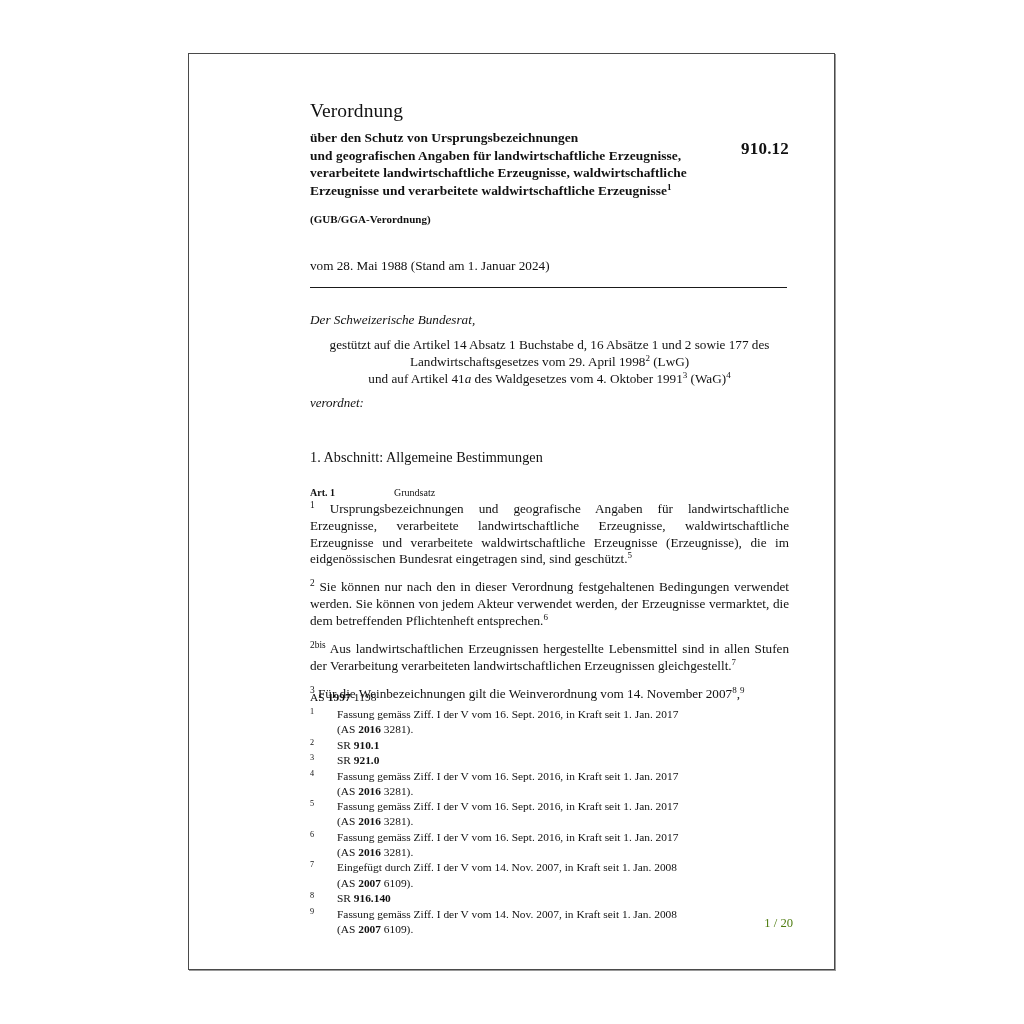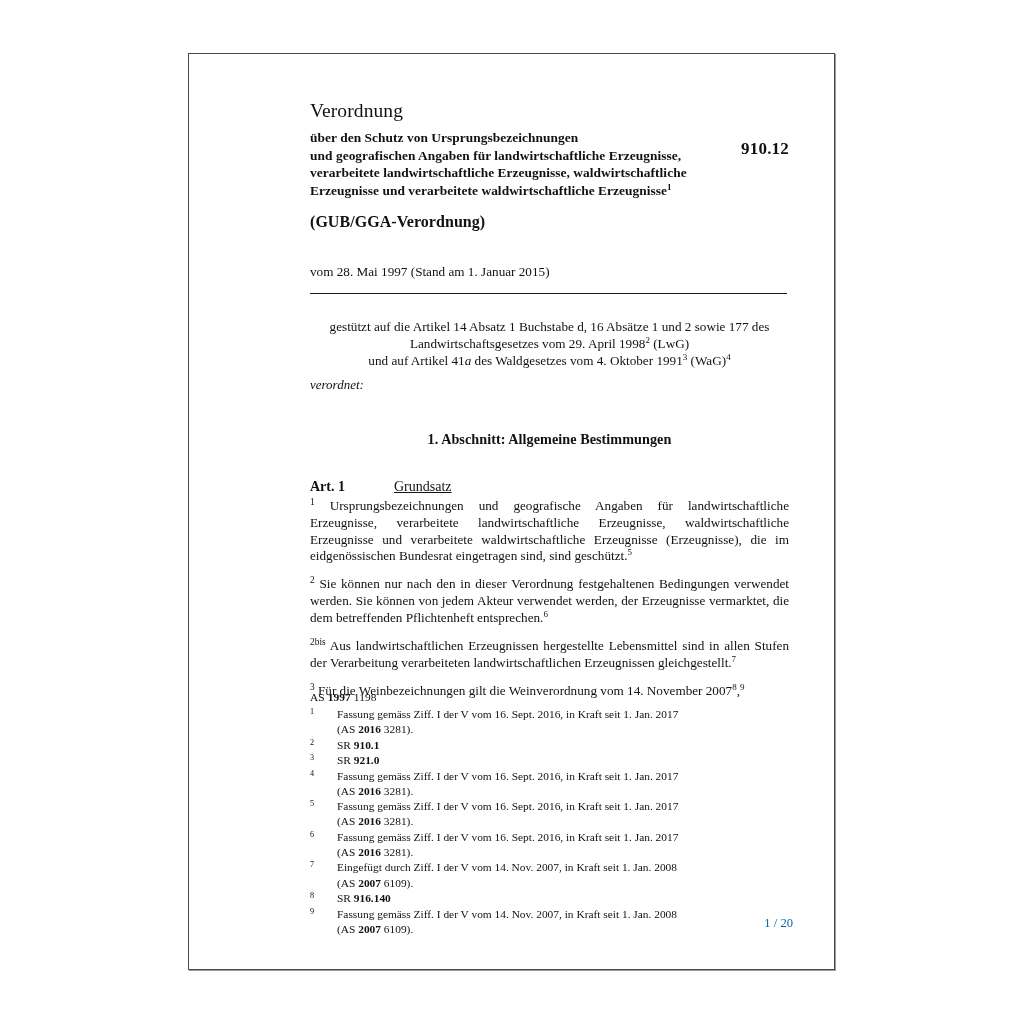--- a/index.html
+++ b/index.html
@@ -67,21 +67,21 @@
   .doc-subtitle {
     font-weight: bold;
     font-size: 13.4px;
     line-height: 1.33;
     margin: 0;
     max-width: 452px;
     letter-spacing: 0.05px;
   }
   .doc-shorttitle {
     font-weight: bold;
-    font-size: 16px;
+    font-size: 11px;
     margin: 13px 0 0 0;
     letter-spacing: 0.05px;
   }
   .doc-date {
     font-size: 13.2px;
     margin: 33px 0 0 0;
   }
 
   .rule {
     border: none;
@@ -106,39 +106,37 @@
     text-align: center;
   }
   .preamble .enacts {
     font-style: italic;
     font-size: 13px;
     margin: 7px 0 0 0;
   }
 
   
   .section-heading {
-    font-weight: bold;
+    font-weight: normal;
     font-size: 14.2px;
     margin: 38px 0 0 0;
     letter-spacing: 0.05px;
-    text-align: center;
   }
   .article-head {
     display: flex;
-    margin: 31px 0 3px 0;
-    font-size: 14px;
+    margin: 21px 0 3px 0;
+    font-size: 10px;
   }
   .article-head .art-no {
     font-weight: bold;
     width: 84px;
     flex: 0 0 84px;
   }
   .article-head .art-title {
     font-weight: normal;
-    text-decoration: underline;
   }
 
   .para {
     font-size: 13.2px;
     line-height: 1.285;
     text-align: justify;
     margin: 0 0 11px 0;
     hyphens: manual;
   }
   .para:last-child { margin-bottom: 0; }
@@ -197,47 +195,48 @@
     flex: 1 1 auto;
   }
   .fn-text b { font-weight: bold; }
 
   
   .page-num {
     position: absolute;
     right: 41px;
     bottom: 38px;
     font-size: 12.6px;
-    color: #0369a1;
+    color: #4d7c0f;
   }
 </style>
 </head>
 <body>
 
 <div class="page-canvas">
   <div class="page-sheet">
 
     <div class="page-inner">
 
       <div class="doc-header">
         <div class="sr-number">910.12</div>
         <h1 class="doc-title">Verordnung</h1>
         <div class="doc-subtitle">
           <span>über den Schutz von Ursprungsbezeichnungen</span><br>
           <span>und geografischen Angaben für landwirtschaftliche Erzeugnisse,</span><br>
           <span>verarbeitete landwirtschaftliche Erzeugnisse, waldwirtschaftliche</span><br>
           <span>Erzeugnisse und verarbeitete waldwirtschaftliche Erzeugnisse</span><sup class="ref">1</sup>
         </div>
         <div class="doc-shorttitle">(GUB/GGA-Verordnung)</div>
-        <div class="doc-date">vom 28. Mai 1997 (Stand am 1. Januar 2015)</div>
+        <div class="doc-date">vom 28. Mai 1988 (Stand am 1. Januar 2024)</div>
       </div>
 
       <hr class="rule">
 
       <div class="preamble">
+        <p class="authority">Der Schweizerische Bundesrat,</p>
         <p class="basis">
           <span>gestützt auf die Artikel 14 Absatz 1 Buchstabe d, 16 Absätze 1 und 2 sowie 177 des</span><br>
           <span>Landwirtschaftsgesetzes vom 29. April 1998</span><sup class="ref">2</sup><span> (LwG)</span><br>
           <span>und auf Artikel 41</span><span class="it">a</span><span> des Waldgesetzes vom 4. Oktober 1991</span><sup class="ref">3</sup><span> (WaG)</span><sup class="ref">4</sup>
         </p>
         <p class="enacts">verordnet:</p>
       </div>
 
       <h2 class="section-heading">1. Abschnitt: Allgemeine Bestimmungen</h2>
 

